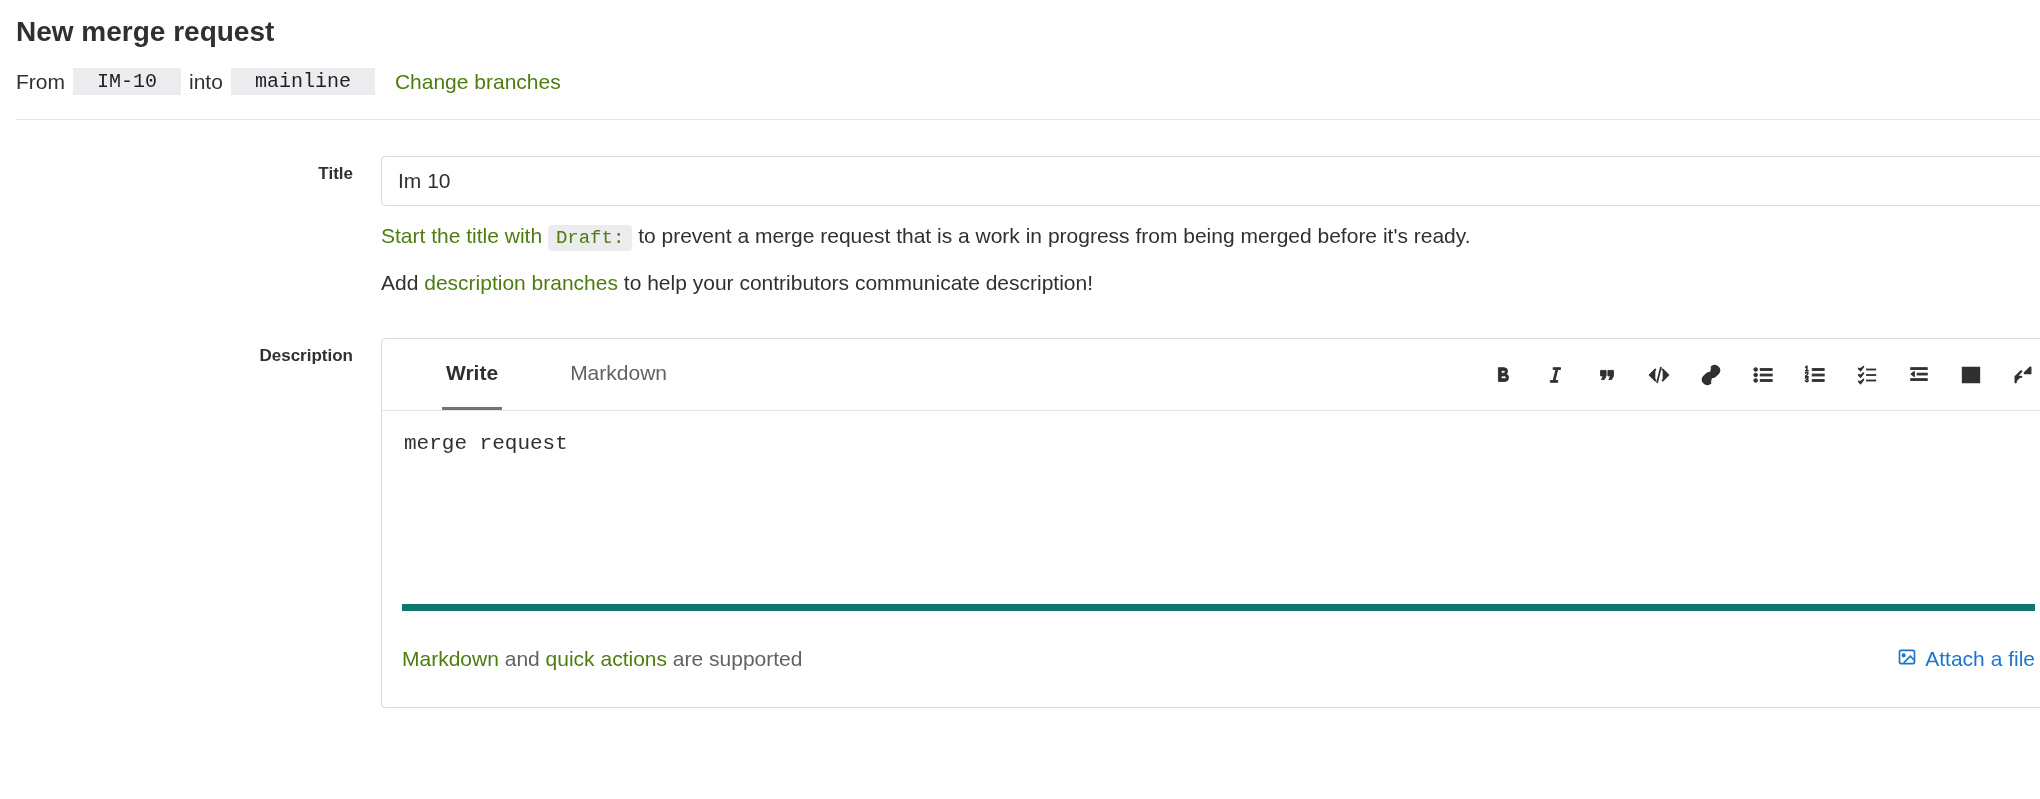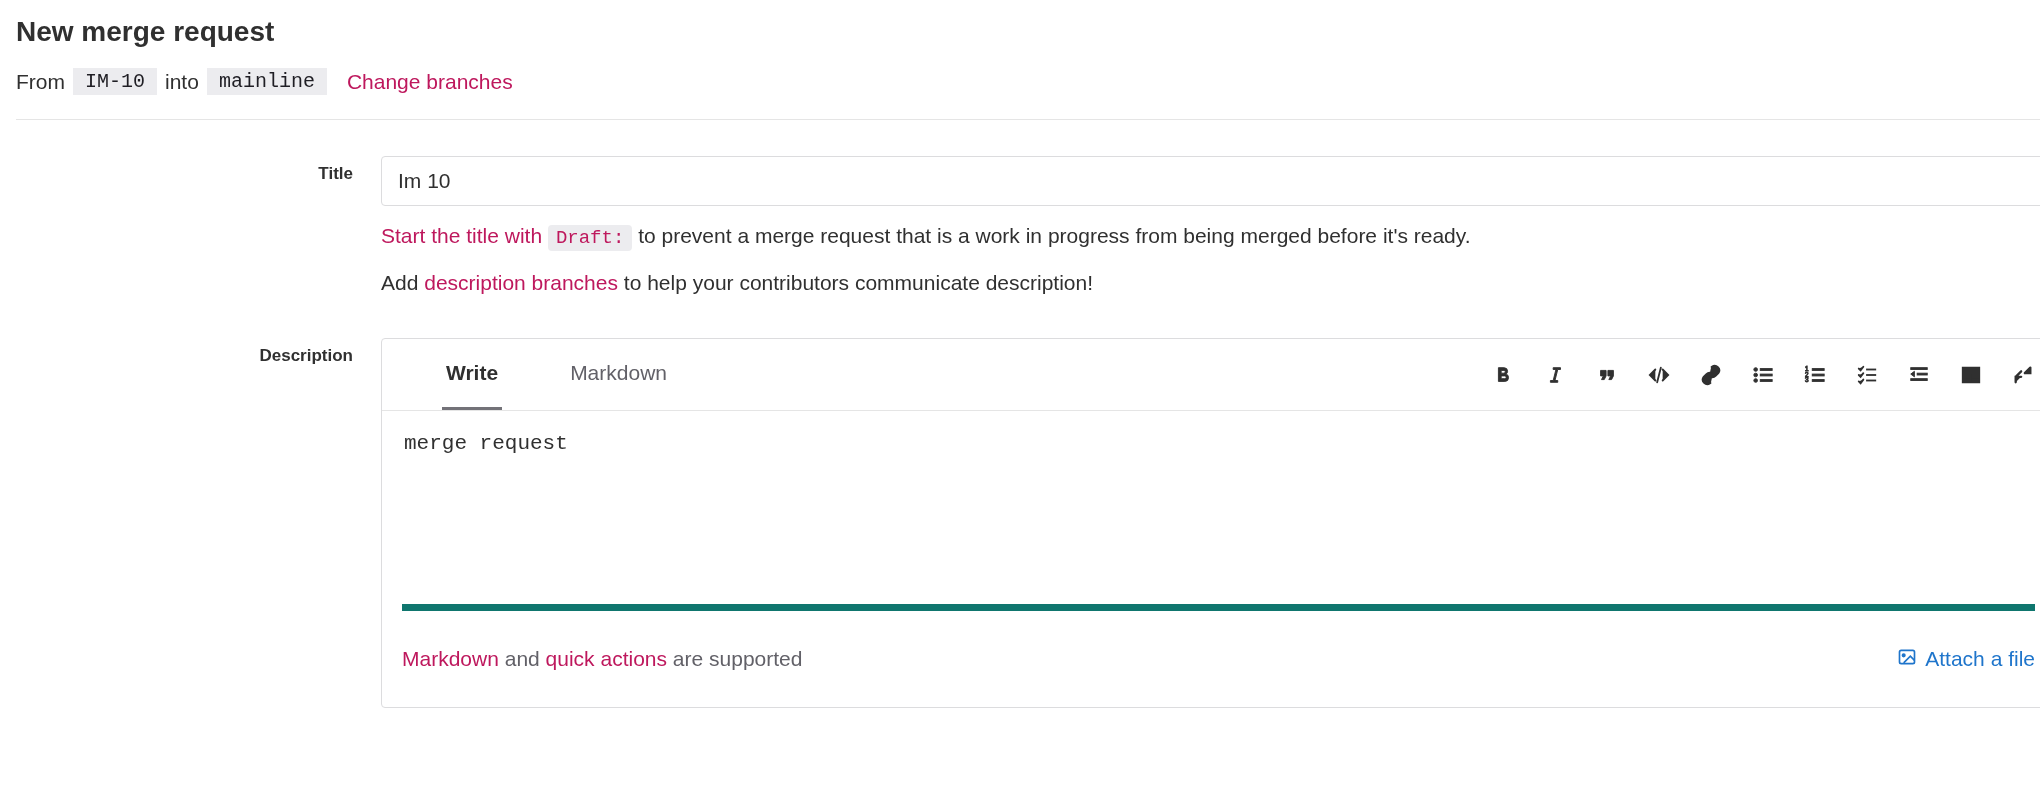--- a/index.html
+++ b/index.html
@@ -30,27 +30,27 @@
       display: flex;
       align-items: center;
       gap: 8px;
     }
     .branch-info .text {
       color: #303030;
     }
     .code-badge {
       background: #ececef;
       border-radius: 0;
-      padding: 2px 12px;
+      padding: 2px 24px;
       font-family: "SFMono-Regular", Consolas, "Liberation Mono", Menlo, monospace;
       font-size: 20px;
       color: #1f1e24;
     }
     .link {
-      color: #be185d;
+      color: #4d7c0f;
       text-decoration: none;
       cursor: pointer;
     }
     .change-branches {
       margin-left: 12px;
       font-size: 21px;
     }
     hr {
       border: none;
       border-top: 1px solid #e5e5e5;

